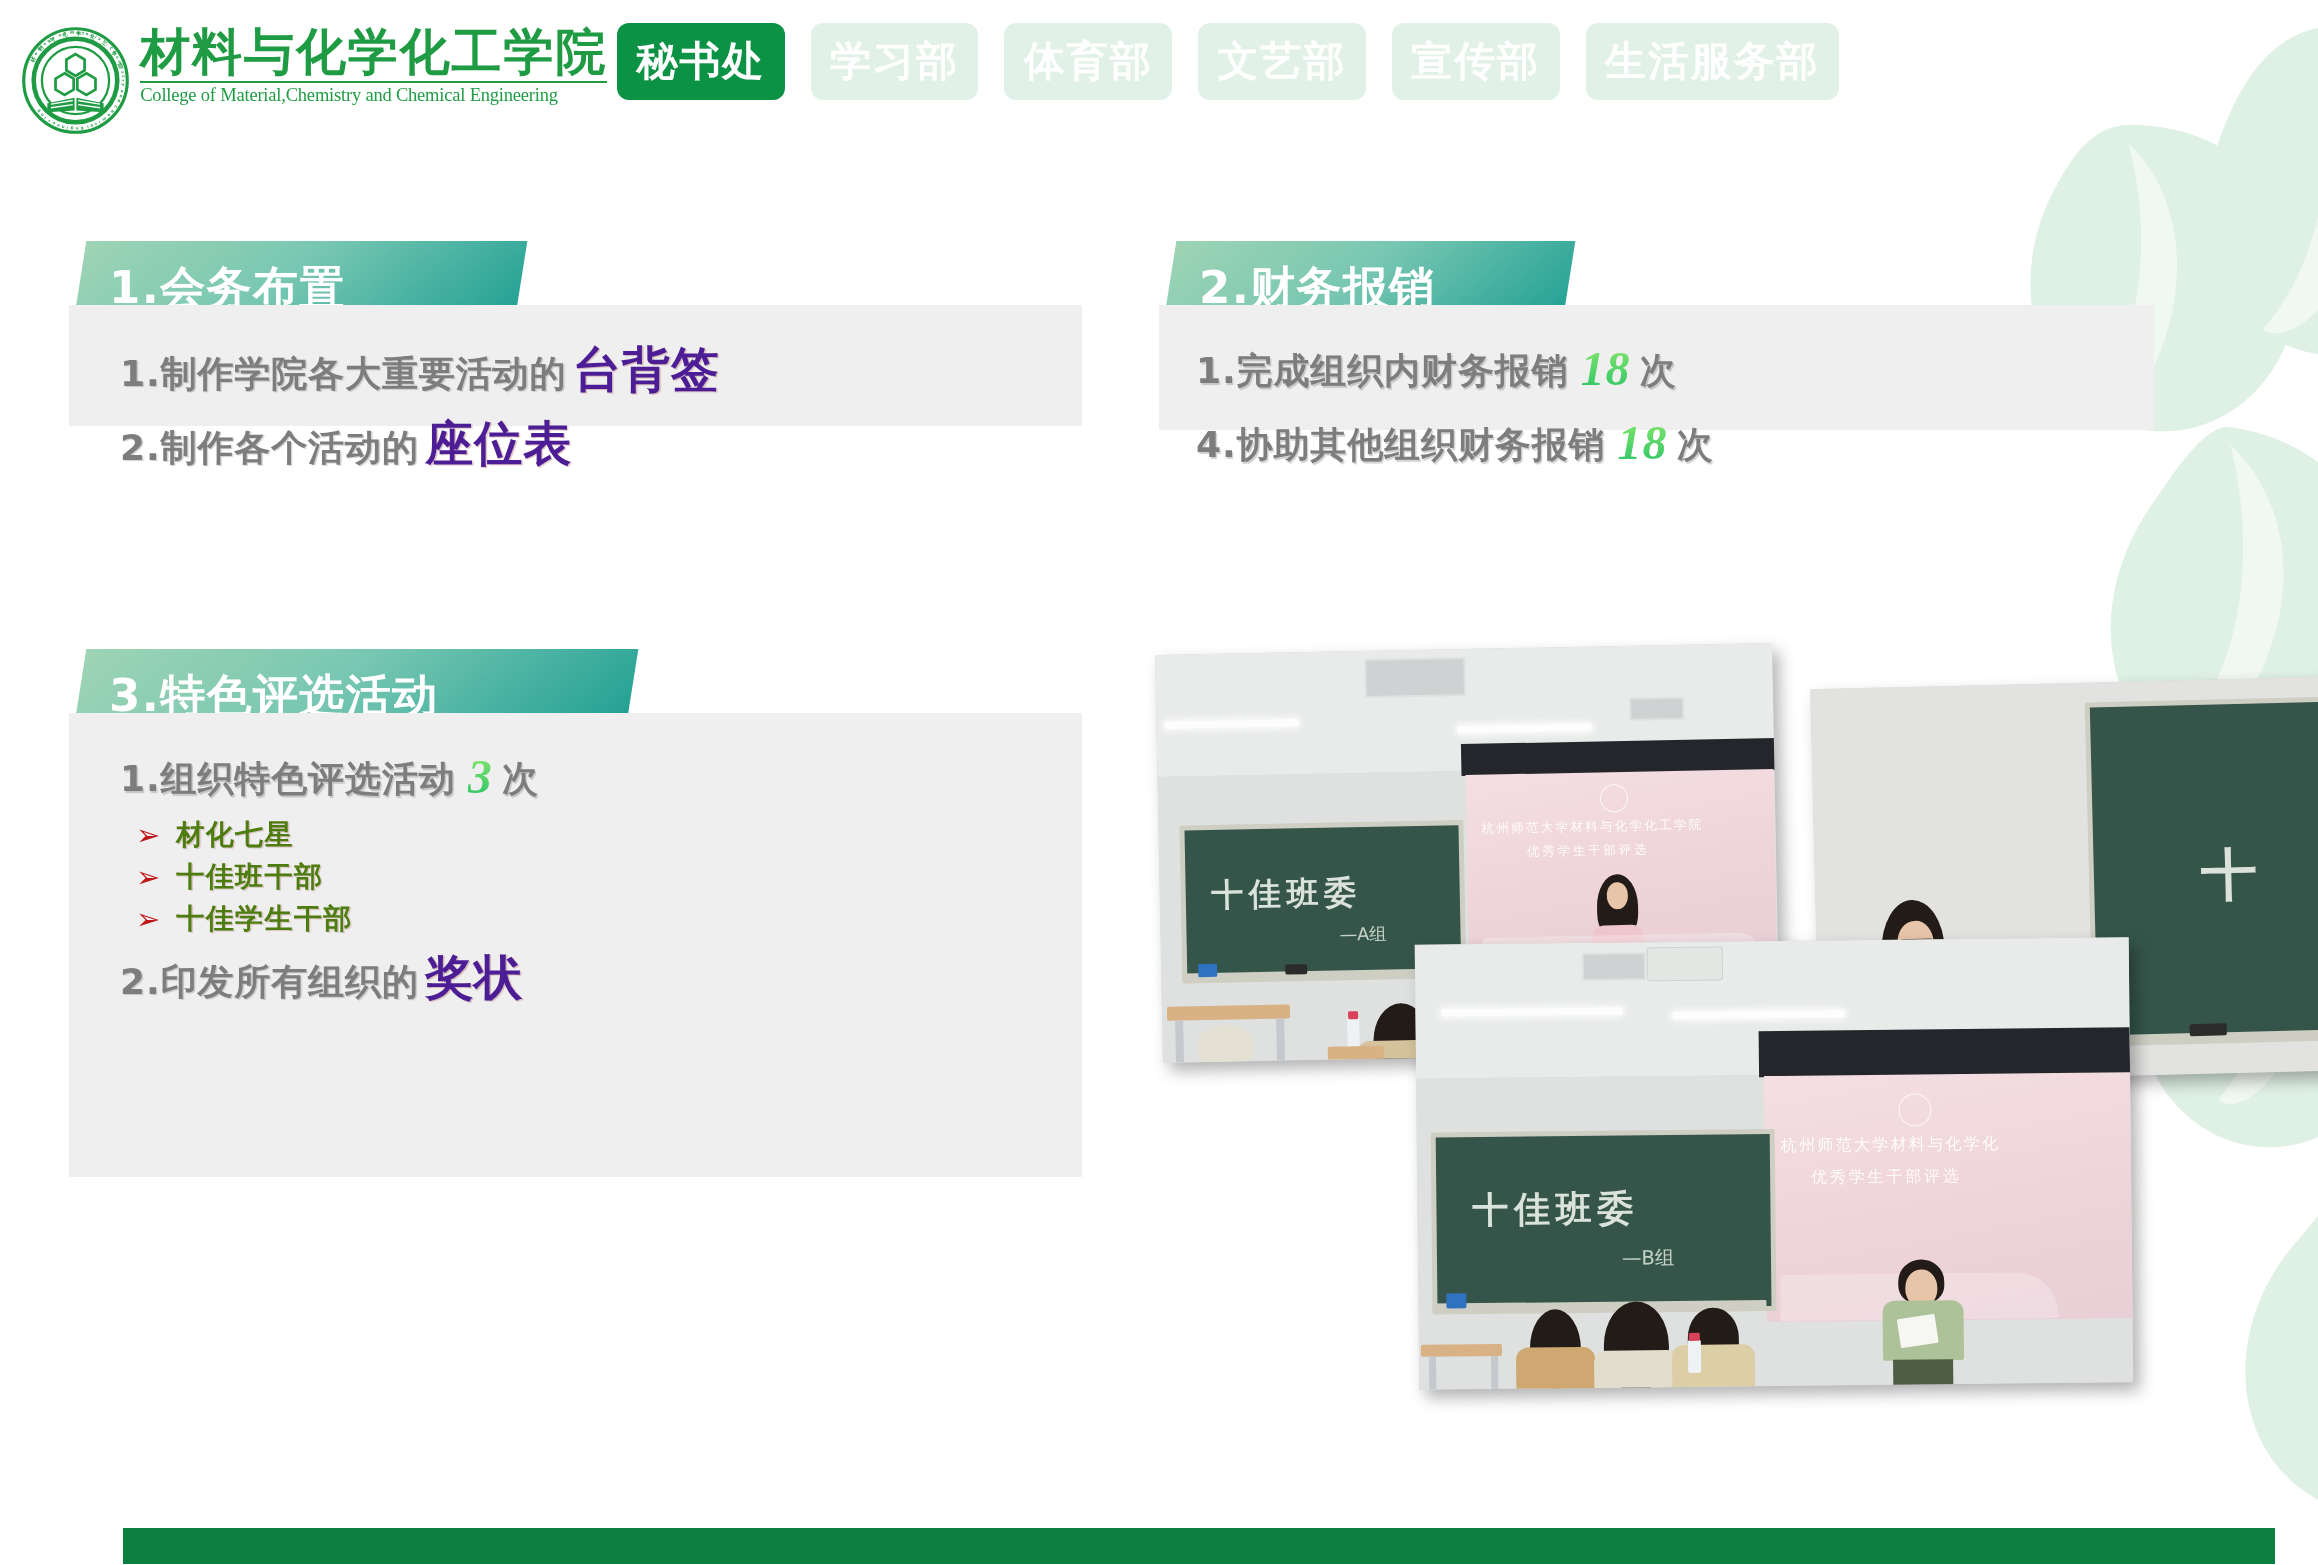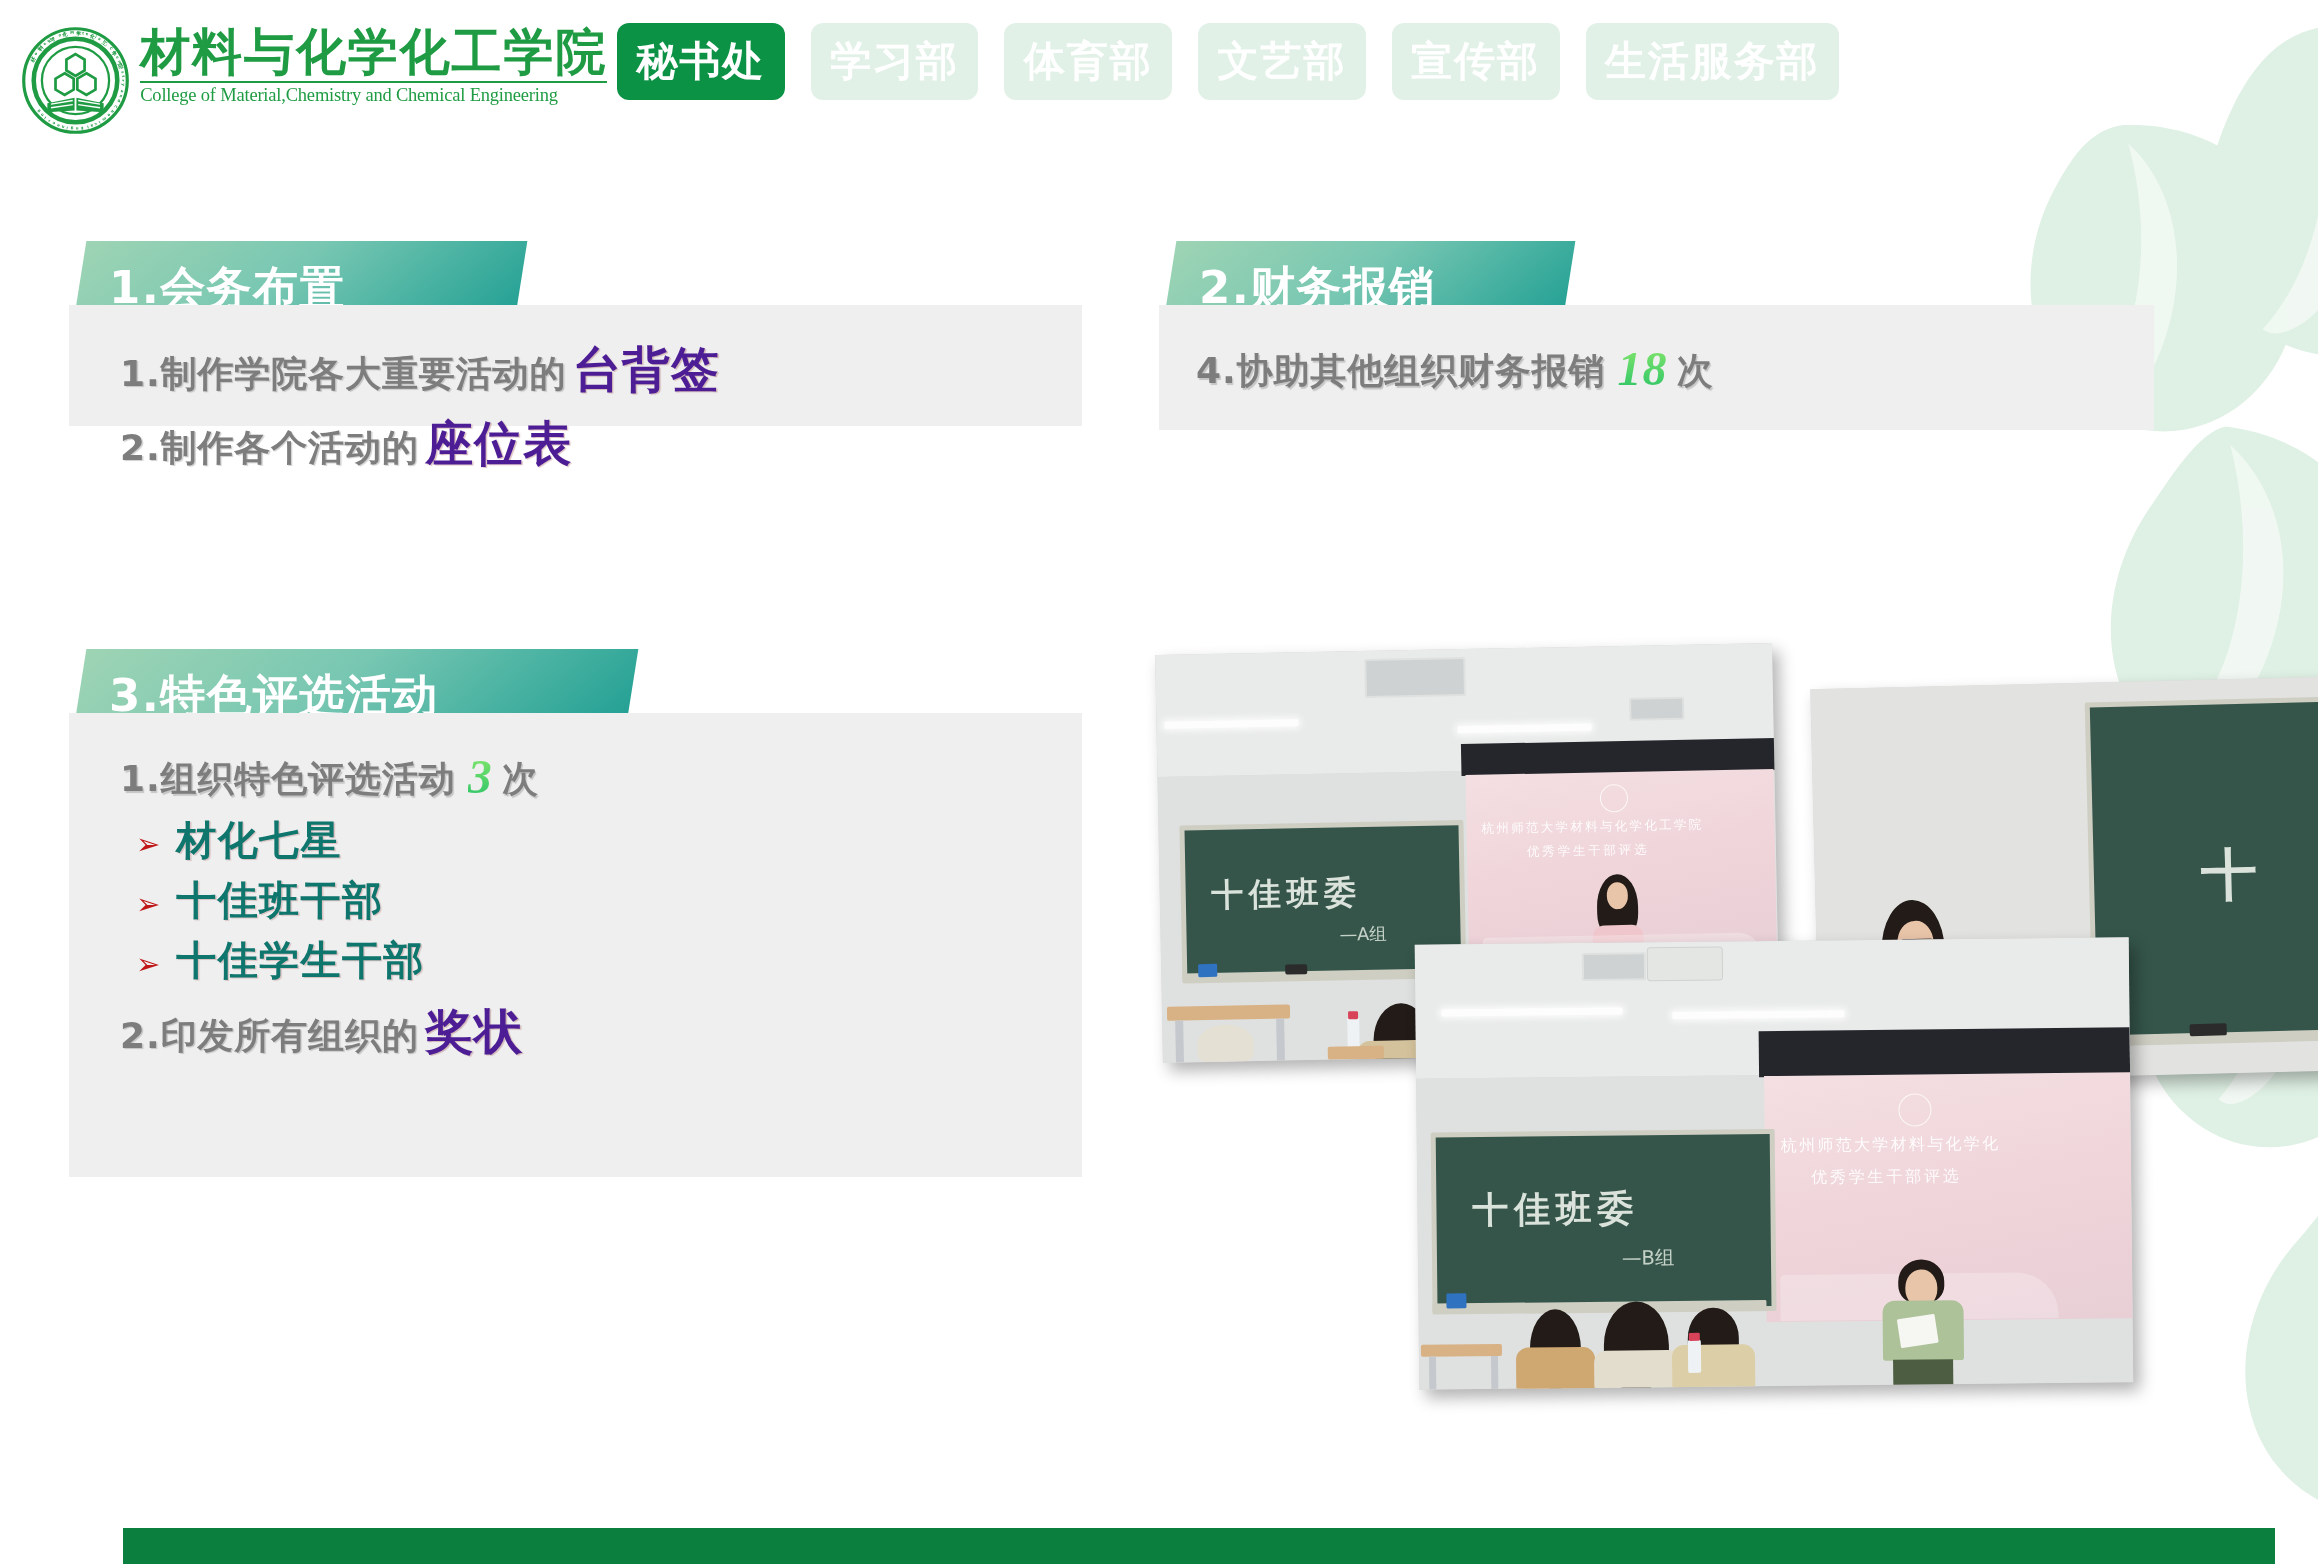--- a/index.html
+++ b/index.html
@@ -51,22 +51,22 @@
                 text-shadow:1.4px 1.4px 0.9px rgba(150,60,60,.3);}
   .line .num{color:#4cd964;font-size:48px;font-style:italic;font-weight:bold;
              margin:0 9.3px 0 12px;vertical-align:-1.9px;
              font-family:"Liberation Serif","DejaVu Serif",serif;
              background:linear-gradient(180deg,#8ae86b 0%,#27c268 100%);
              -webkit-background-clip:text;background-clip:text;color:transparent;
              text-shadow:none;}
   .sub{display:flex;align-items:center;margin-left:16px;line-height:1.5;}
   .sub .arrow{color:#c01818;font-size:29px;margin-right:16px;line-height:1;
               font-family:"DejaVu Sans",sans-serif;}
-  .sub .sub-text{font-size:40px;color:#0f766e;font-weight:bold;letter-spacing:1.4px;
-                 font-family:Liberation Mono, monospace;
+  .sub .sub-text{font-size:28px;color:#4d7c0f;font-weight:bold;letter-spacing:1.4px;
+                 font-family:Liberation Serif, serif;
                  text-shadow:1.4px 1.4px 0.9px rgba(150,60,60,.25);}
 
   
   .photo{position:absolute;z-index:3;background:#d9d9d9;overflow:hidden;
          box-shadow:6.5px 8.3px 16px rgba(0,0,0,.30);}
   #photo-1{left:1159px;top:649px;width:617px;height:408px;transform:rotate(-1.1deg);}
   #photo-2{left:1815px;top:682px;width:598px;height:394px;transform:rotate(-1.4deg);}
   #photo-3{left:1417px;top:941px;width:714px;height:445px;transform:rotate(-0.6deg);}
 
   .ph-ceiling{position:absolute;left:0;top:0;width:100%;height:30%;background:#e9eaea;}
@@ -248,20 +248,23 @@
     </div>
   </div>
 </div>
 
 <div class="block" style="left:1159px;top:241px;width:995px;">
   <div class="blk-head" style="width:399px;margin-left:10.2px;">
     <span>2.财务报销</span>
   </div>
   <div class="blk-body" style="width:995px;height:125px;padding-left:37px;">
     <div class="line">
+      <span>1.完成组织内财务报销</span><span class="num">18</span><span>次</span>
+    </div>
+    <div class="line">
       <span>4.协助其他组织财务报销</span><span class="num">18</span><span>次</span>
     </div>
   </div>
 </div>
 
 <div class="block" style="left:69px;top:649px;width:1013px;">
   <div class="blk-head" style="width:552px;margin-left:10.2px;">
     <span>3.特色评选活动</span>
   </div>
   <div class="blk-body" style="width:1013px;height:464px;">

